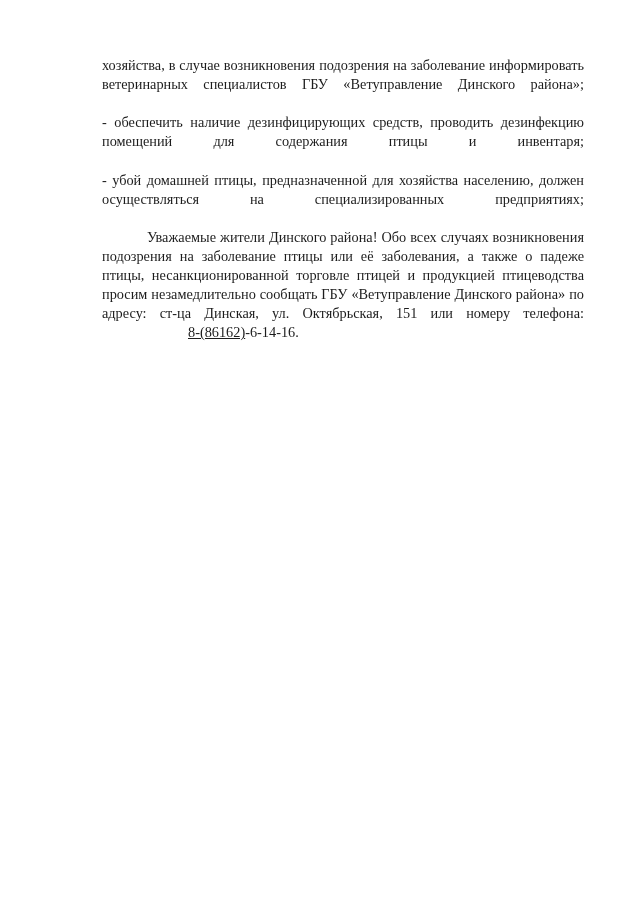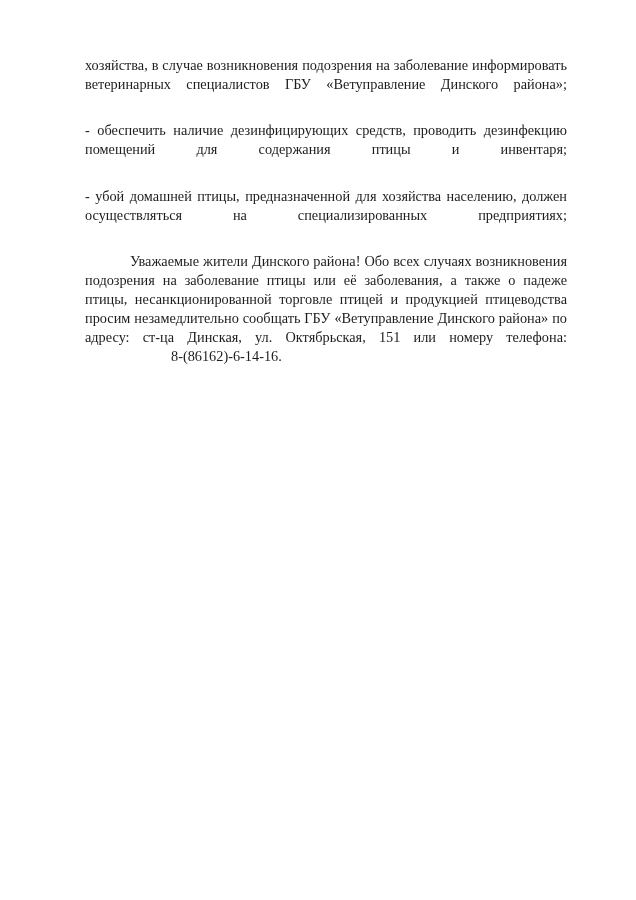--- a/index.html
+++ b/index.html
@@ -20,21 +20,21 @@
     position: absolute;
     left: 0;
     top: 0;
     width: 636px;
     height: 900px;
     background: #ffffff;
   }
 
   .text-body {
     position: absolute;
-    left: 85px;
+    left: 102px;
     top: 56px;
     width: 482px;
   }
 
   .para {
     margin: 0;
     padding: 0;
     color: #1c1c1c;
     font-size: 14.3px;
     line-height: 19.1px;
@@ -45,35 +45,36 @@
 
   
   .para.stretch-last::after {
     content: "";
     display: inline-block;
     width: 100%;
     height: 0;
   }
 
   .para + .para {
-    margin-top: 8px;
+    margin-top: 0;
   }
 
   .indent {
     text-indent: 45px;
   }
 
   
   .gap-wide {
     display: inline-block;
     width: 86px;
   }
 
   .nowrap {
     white-space: nowrap;
+    text-decoration: underline;
   }
 </style>
 </head>
 <body>
 
 <div class="page">
 
   <div class="text-body">
 
     <p class="para stretch-last">хозяйства, в случае возникновения подозрения на заболевание информировать ветеринарных специалистов ГБУ «Ветуправление Динского района»;</p>

